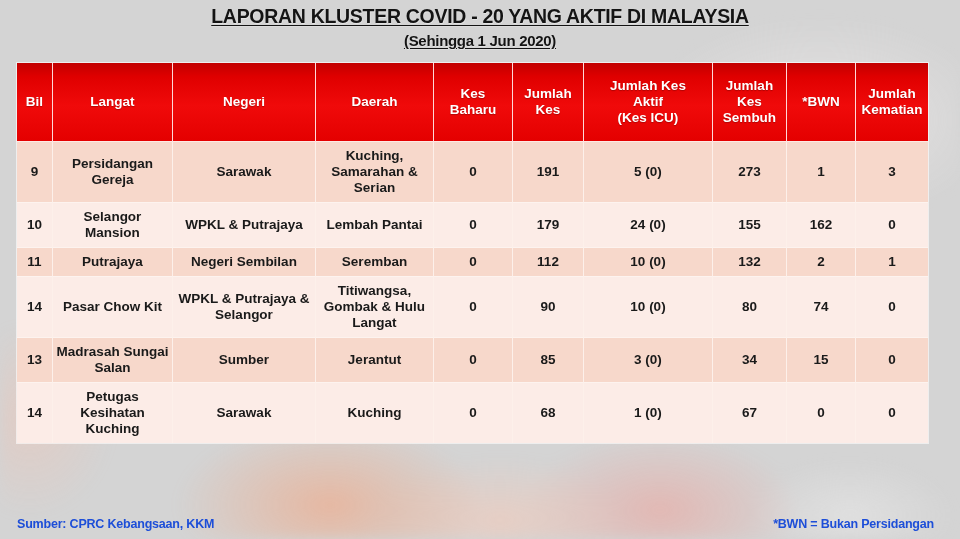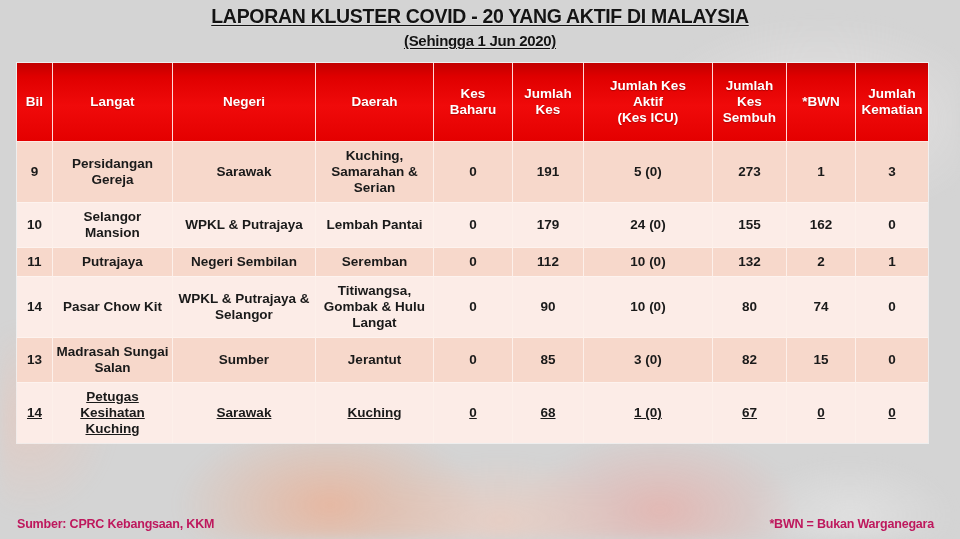--- a/index.html
+++ b/index.html
@@ -92,21 +92,21 @@
     text-align: center;
     vertical-align: middle;
     padding: 6px 3px;
     line-height: 16px;
     border-right: 1.5px solid #fdf0ea;
     border-bottom: 1.5px solid #fdf3ef;
   }
   .report-table td:last-child { border-right: none; }
   tr.row-odd td  { background: #f7d8cb; }
   tr.row-even td { background: #fcece7; }
-  tr:last-child td { border-bottom: none; text-decoration: underline; }
+  tr:last-child td { border-bottom: none; }
 
   
   .c0 { width: 36px; }
   .c1 { width: 120px; }
   .c2 { width: 143px; }
   .c3 { width: 118px; }
   .c4 { width: 79px; }
   .c5 { width: 71px; }
   .c6 { width: 129px; }
   .c7 { width: 74px; }
@@ -117,21 +117,21 @@
     position: absolute;
     left: 17px;
     bottom: 8px;
     width: 917px;
     display: flex;
     justify-content: space-between;
     align-items: flex-end;
     z-index: 5;
   }
   .footer-text {
-    color: #be185d;
+    color: #1d4ed8;
     font-weight: bold;
     font-size: 12.5px;
     letter-spacing: -0.2px;
     white-space: nowrap;
   }
 </style>
 </head>
 <body>
 
 <div class="slide">
@@ -248,37 +248,37 @@
         <td>0</td>
       </tr>
       <tr class="row-odd">
         <td>13</td>
         <td>Madrasah Sungai Salan</td>
         <td>Sumber</td>
         <td>Jerantut</td>
         <td>0</td>
         <td>85</td>
         <td>3 (0)</td>
-        <td>82</td>
+        <td>34</td>
         <td>15</td>
         <td>0</td>
       </tr>
       <tr class="row-even">
         <td>14</td>
         <td>Petugas Kesihatan Kuching</td>
         <td>Sarawak</td>
         <td>Kuching</td>
         <td>0</td>
         <td>68</td>
         <td>1 (0)</td>
         <td>67</td>
         <td>0</td>
         <td>0</td>
       </tr>
     </tbody>
   </table>
 
   <div class="footer">
     <div class="footer-text">Sumber: CPRC Kebangsaan, KKM</div>
-    <div class="footer-text">*BWN = Bukan Warganegara</div>
+    <div class="footer-text">*BWN = Bukan Persidangan</div>
   </div>
 
 </div>
 
 </body></html>

